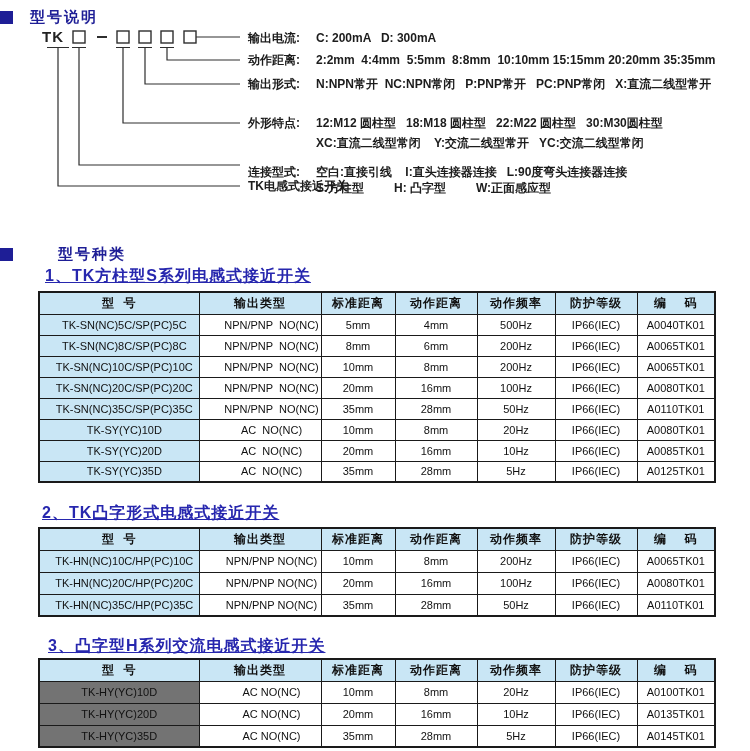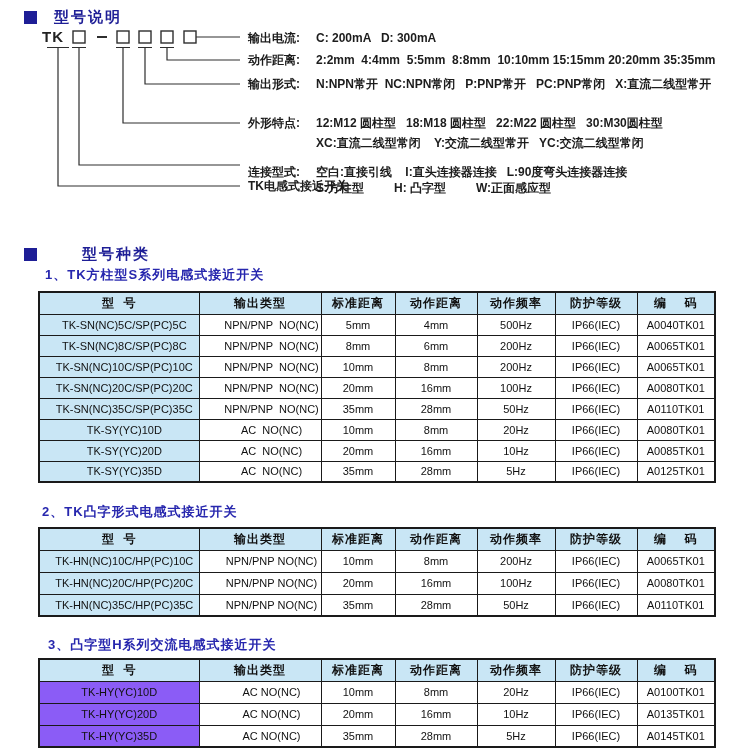--- a/index.html
+++ b/index.html
@@ -1,43 +1,43 @@
 <!DOCTYPE html>
 <html><head>
 <meta charset="utf-8">
 <style>
   * { margin:0; padding:0; box-sizing:border-box; }
   body { background:#fff; font-family:"Liberation Sans", sans-serif; }
   #page { position:relative; width:750px; height:751px; background:#ffffff; color:#1a1a1a; overflow:hidden; }
 
   
-  .sec-header { position:absolute; left:24px; display:flex; align-items:center; }
+  .sec-header { position:absolute; left:0; display:flex; align-items:center; }
   .sec-bullet { width:13px; height:13px; background:#1e1e96; display:inline-block; }
   .sec-title { margin-left:17px; font-size:15px; font-weight:bold; color:#1e1e96; letter-spacing:2px; }
 
   
   #diagram-svg { position:absolute; left:0; top:0; width:750px; height:210px; }
   .model-prefix { position:absolute; left:42px; top:28px; font-size:15px; font-weight:bold; color:#222; letter-spacing:1px; }
   .dline { position:absolute; left:248px; display:flex; font-size:12px; line-height:14px; white-space:pre; color:#1c1c1c; }
   .dline .dlabel { font-weight:bold; width:68px; flex:0 0 auto; }
   .dline .dval { font-weight:bold; }
   .dline2 { position:absolute; left:316px; font-size:12px; line-height:14px; white-space:pre; font-weight:bold; color:#1c1c1c;margin-top:43px; }
 
   
-  .subtitle { position:absolute; font-size:13px; font-weight:bold; color:#2727ae; letter-spacing:1px; }
+  .subtitle { position:absolute; font-size:16px; font-weight:bold; color:#2727ae; letter-spacing:1px;text-decoration:underline; }
 
   
   table.spec { position:absolute; left:38px; width:676px; border-collapse:collapse; table-layout:fixed;
                border:2px solid #1a1a1a; font-size:11px; color:#111; }
   table.spec th, table.spec td { border:1px solid #1a1a1a; text-align:center; white-space:pre; overflow:hidden; }
   table.spec th { background:#c9e6f5; font-weight:bold; font-size:12px; height:22px; letter-spacing:1px; }
   table.spec td { height:22px; }
   table.t1 td { height:21px; }
   td.m  { background:#c9e6f5; text-align:left; padding-left:10px;margin-left:40px; }
-  td.mc { background:#8b5cf6; }
+  td.mc { background:#737373; }
   td.o  { text-align:left; padding-left:23px; }
 </style>
 </head>
 <body>
 
 <div id="page">
 
   <div class="sec-header" style="top:8px;">
     <span class="sec-bullet"></span>
     <span class="sec-title">型号说明</span>

